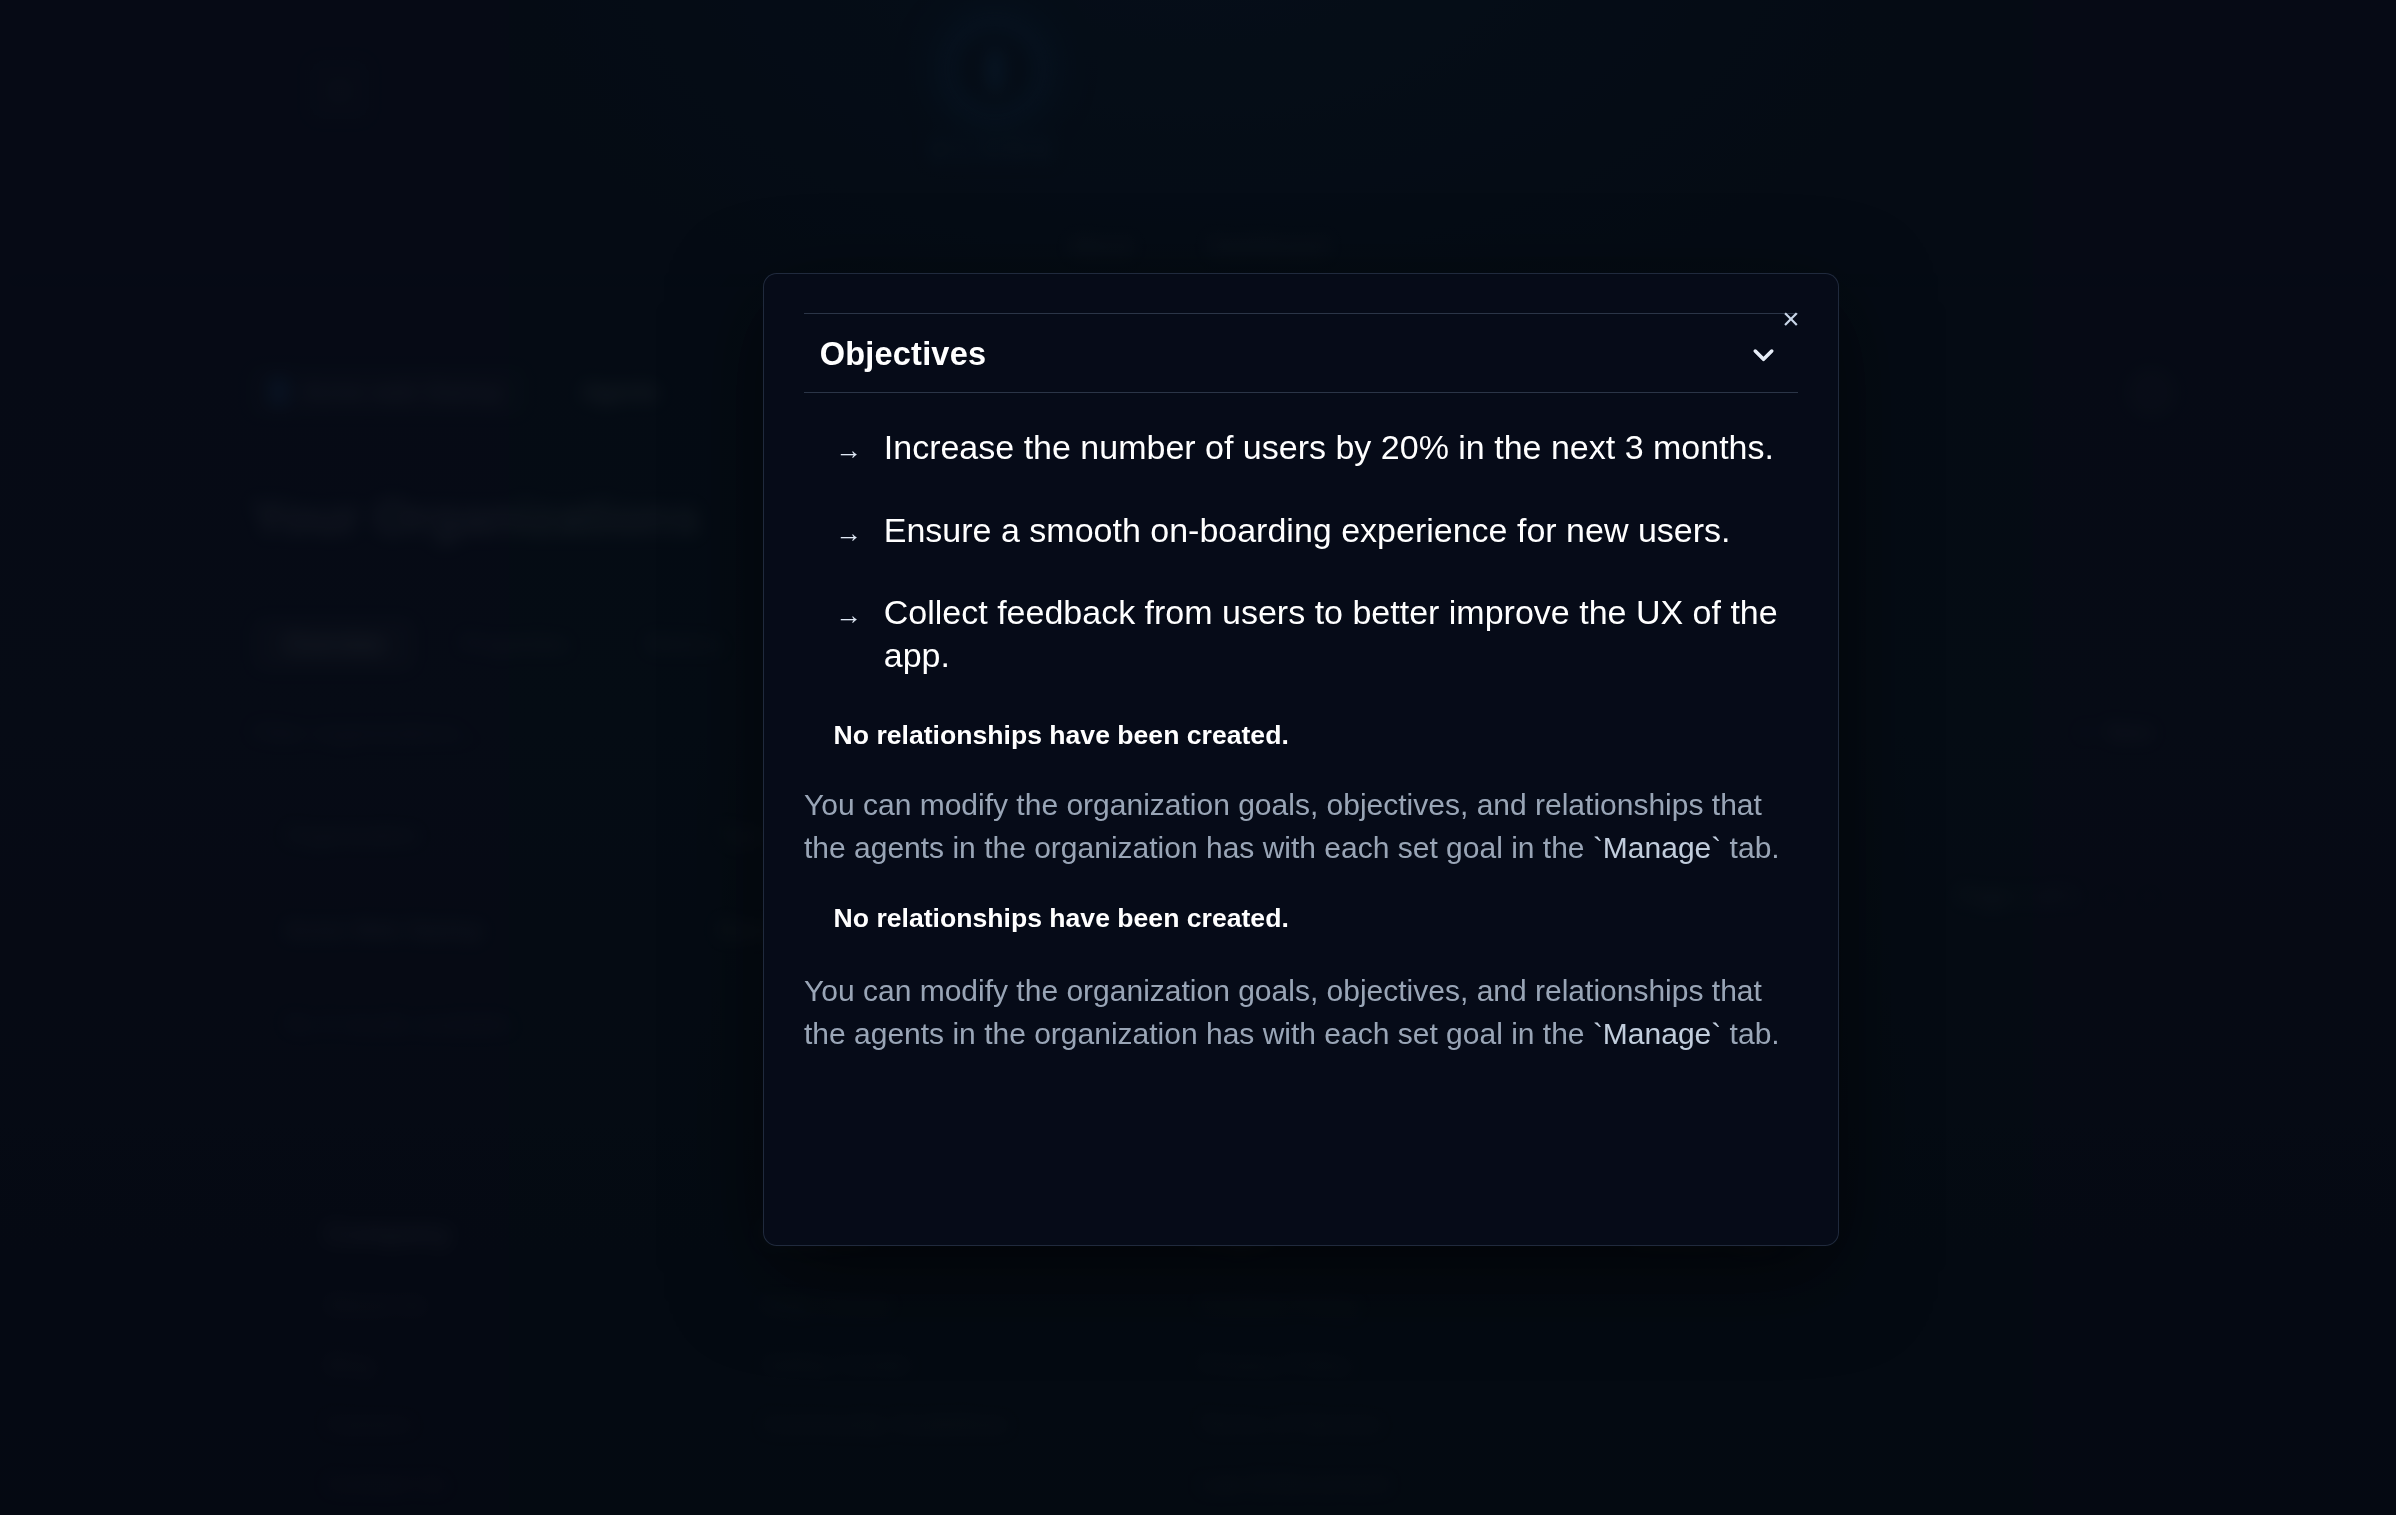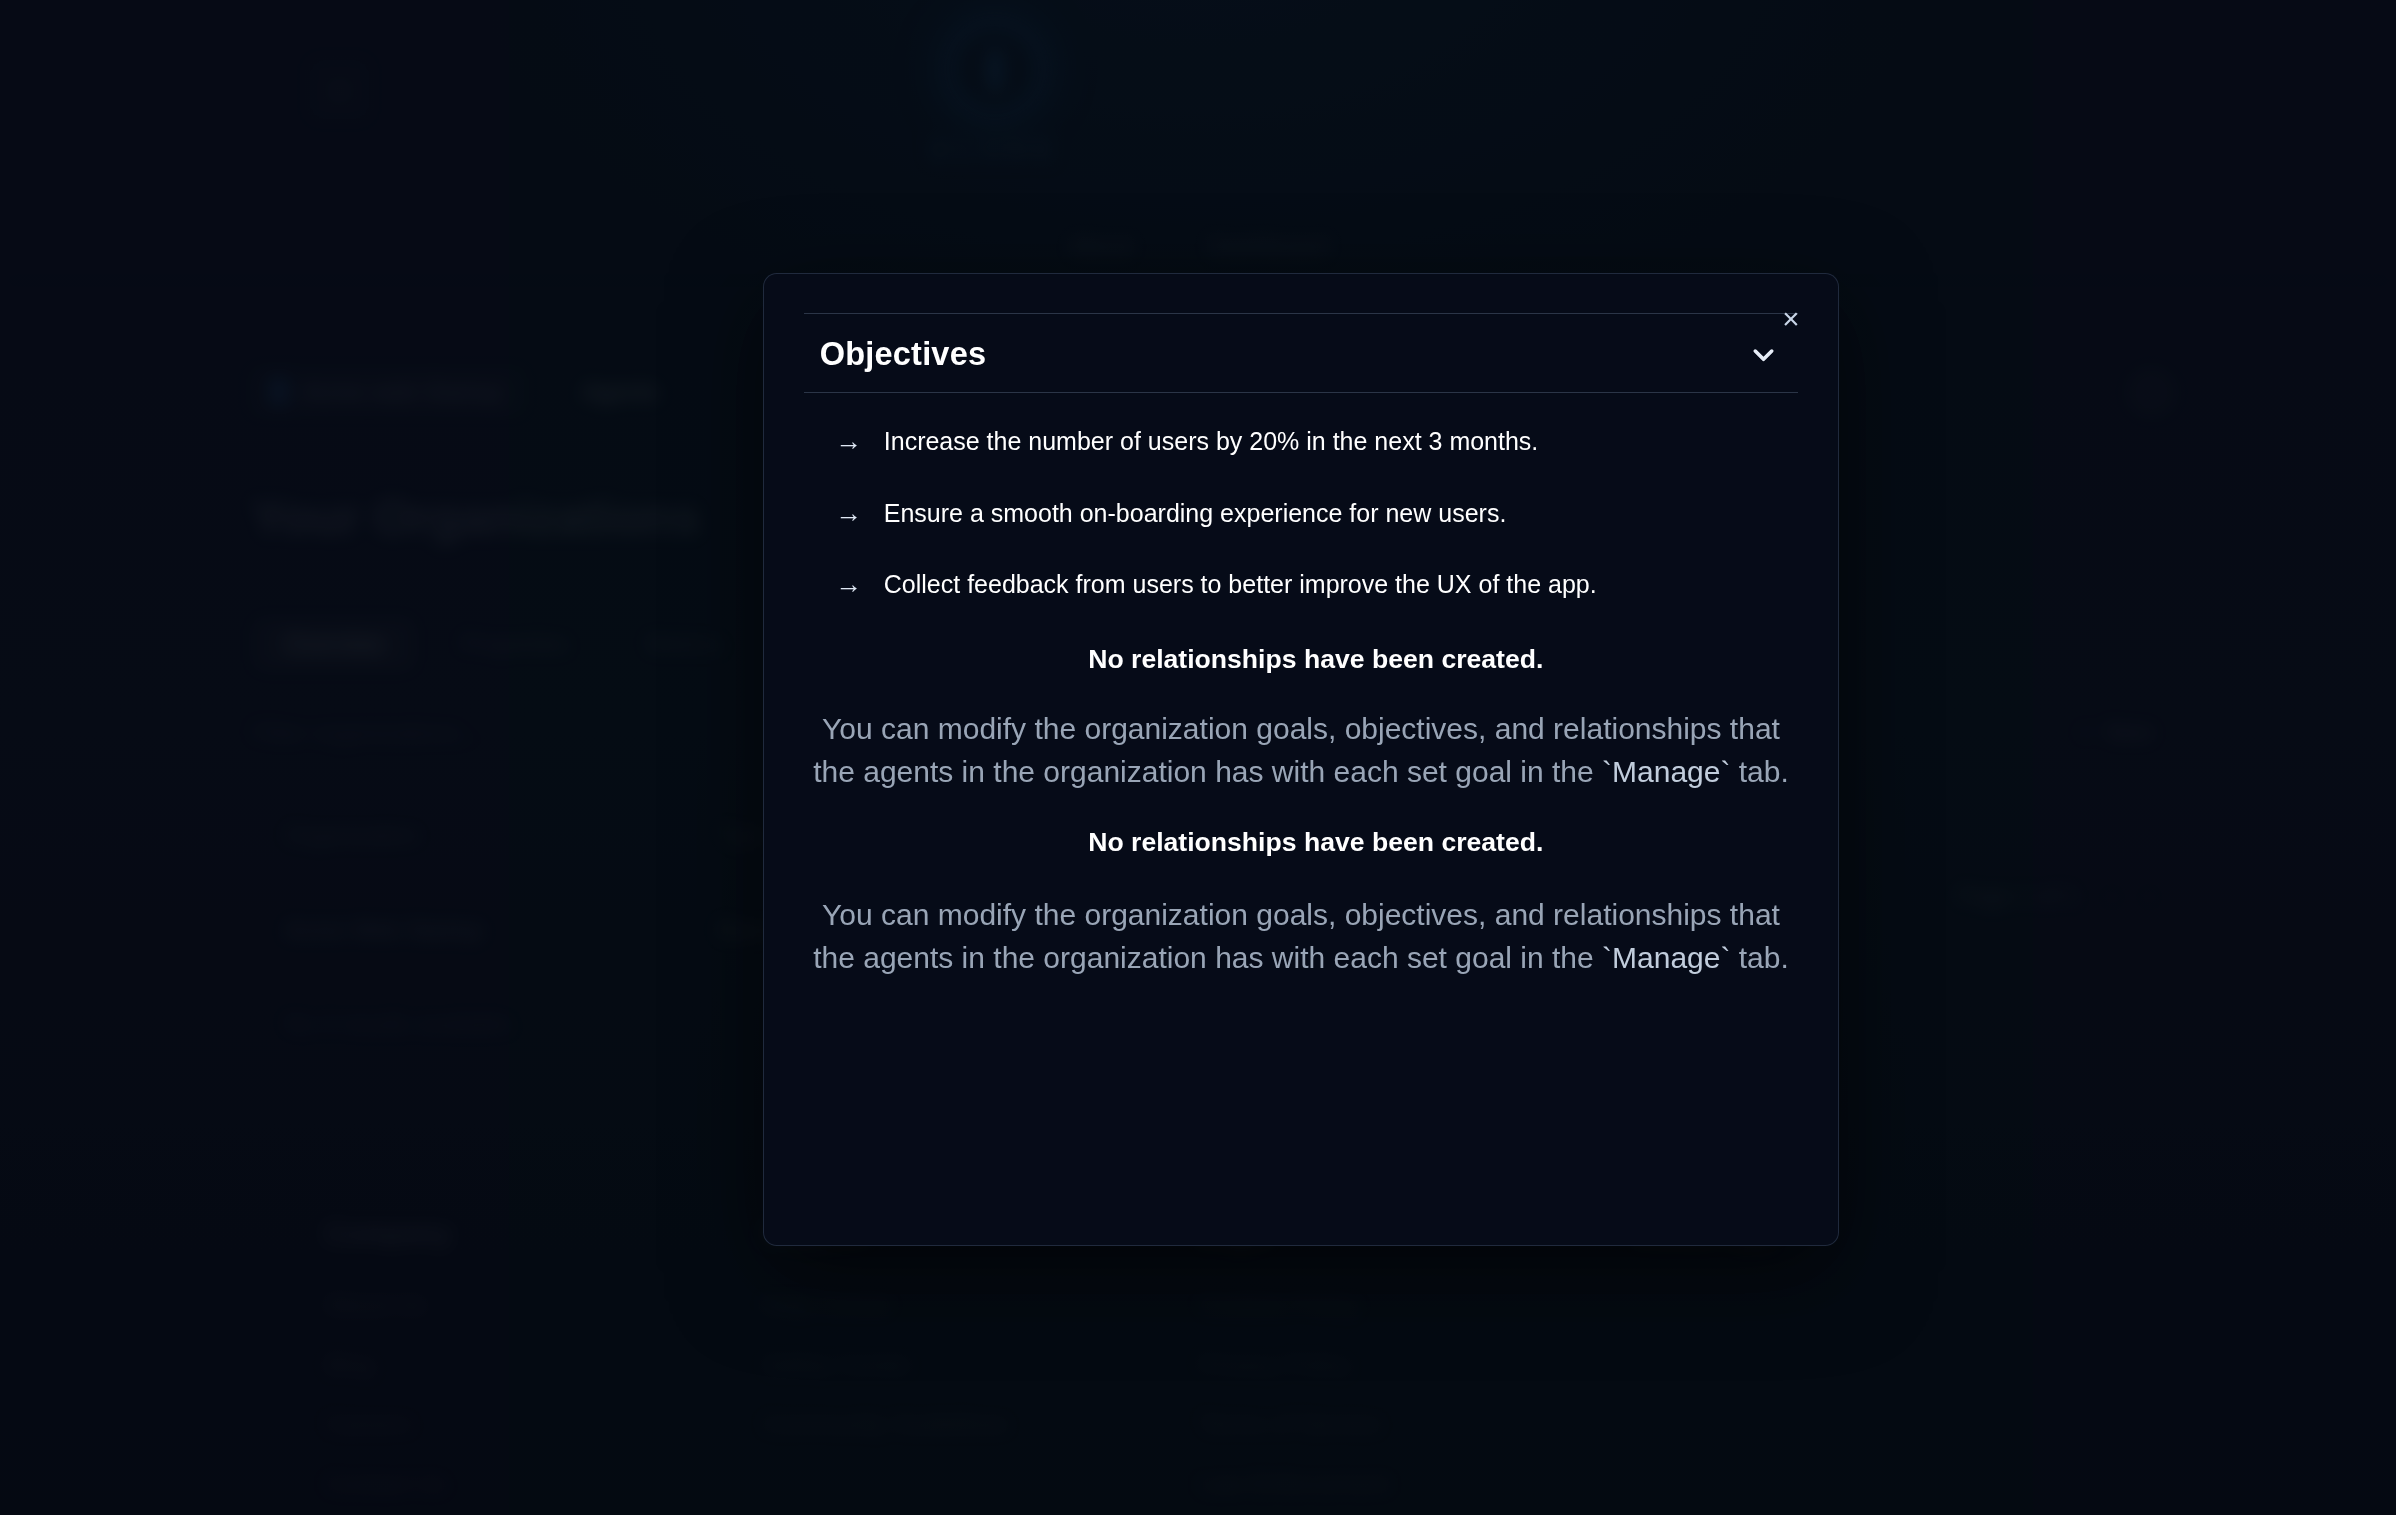--- a/index.html
+++ b/index.html
@@ -175,21 +175,21 @@
 
   .modal-close {
     position: absolute; right: 27.6px; top: 25.6px;
     width: 39px; height: 39px;
     display: flex; align-items: center; justify-content: center;
     color: #c9d6e8; font-size: 29.6px; line-height: 1;
     cursor: pointer; background: none; border: none;
     font-family: "Liberation Sans", sans-serif;
   }
 
-  .modal-body { padding: 39px 40px 0 40px; text-align: center; }
+  .modal-body { padding: 39px 40px 0 40px; }
 
   .section-head {
     display: flex; align-items: center; justify-content: space-between;
     border-top: 1px solid rgba(150,175,210,0.26);
     border-bottom: 1px solid rgba(150,175,210,0.26);
     padding: 21.7px 0 19.7px 15.8px;
   }
   .section-head h3 {
     font-size: 32.5px; font-weight: 700; color: #ffffff; letter-spacing: 0.2px;
   }
@@ -199,21 +199,21 @@
     cursor: pointer;
   }
   .chev svg { display: block; }
 
   .obj-list { padding: 33px 0 3.9px 0; }
   .obj-item {
     display: flex; align-items: baseline; gap: 21.7px;
     padding: 0 0 0 31.5px; margin-bottom: 40px;
   }
   .obj-arrow { color: #dfe8f4; font-size: 26.6px; line-height: 1; }
-  .obj-text  { color: #ffffff; font-size: 25px; line-height: 1.25; }
+  .obj-text  { color: #ffffff; font-size: 34px; line-height: 1.25; }
 
   .empty-line {
     padding-left: 29.6px; margin-top: 0px; margin-bottom: 31.5px;
     font-size: 26.6px; color: #ffffff; font-weight: bold;
   }
   .hint {
     font-size: 30px; line-height: 1.45;
     color: rgba(200,214,232,0.76);
     margin-bottom: 33px;
   }

